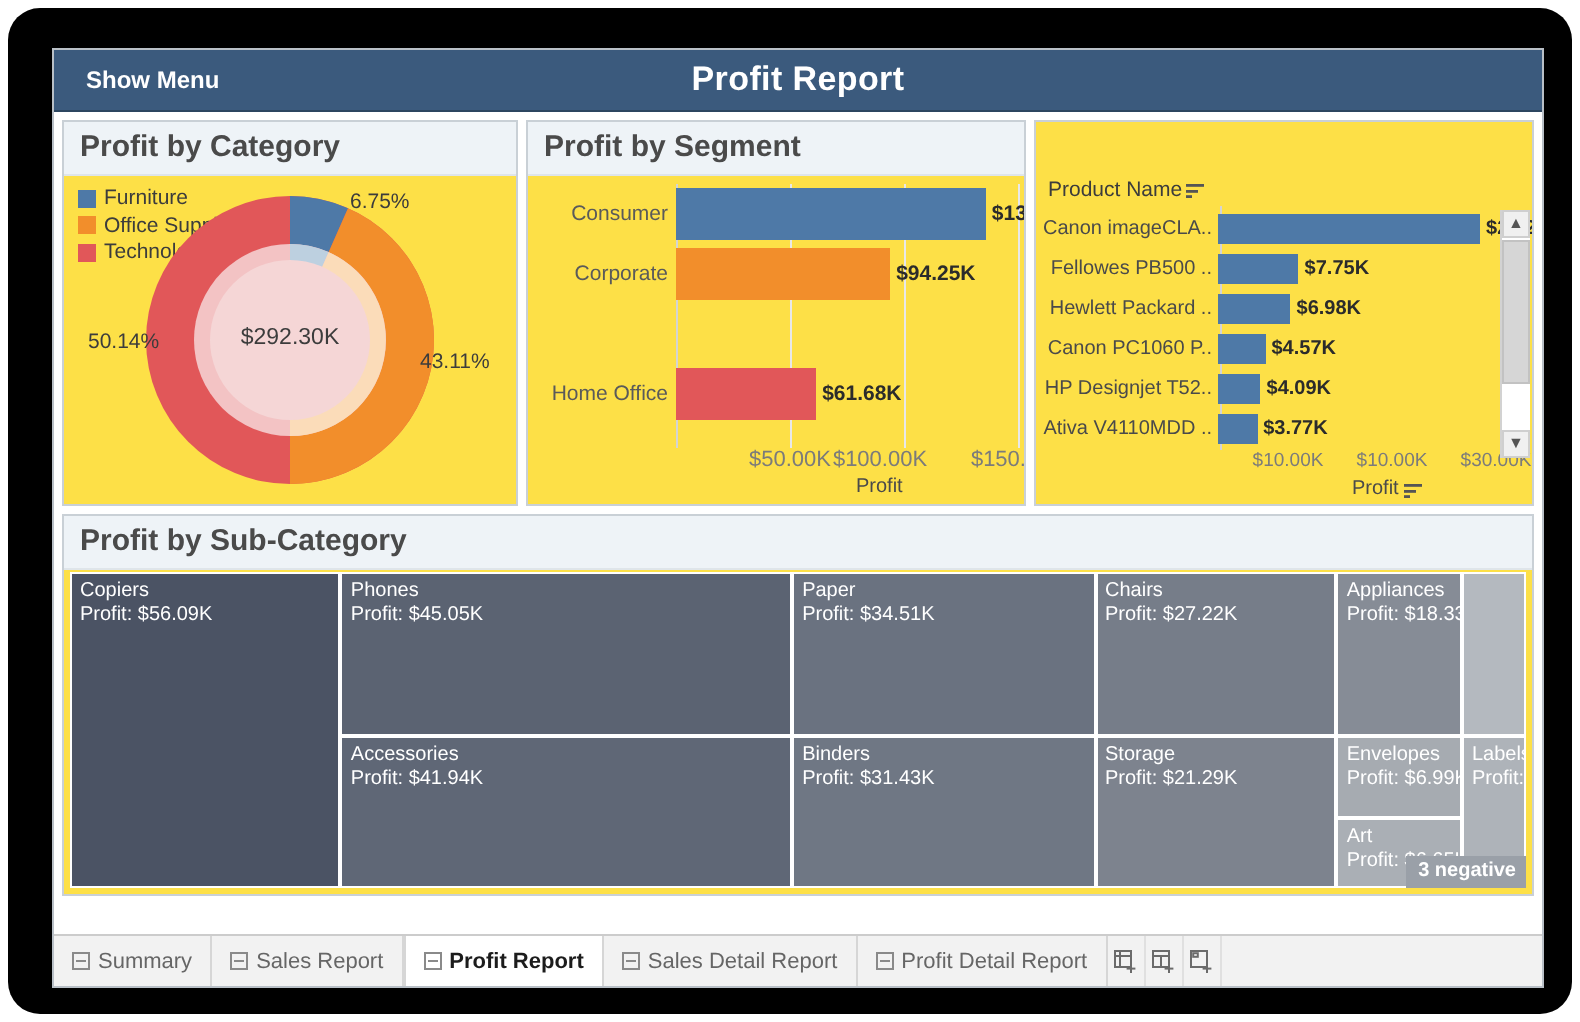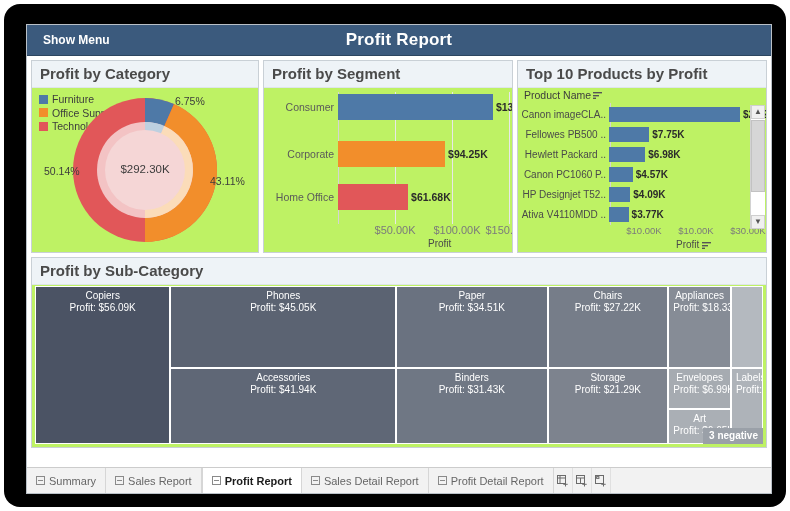--- a/index.html
+++ b/index.html
@@ -70,21 +70,21 @@
     padding: 4px;
     box-sizing: border-box;
   }
   .row-top {
     display: flex;
     gap: 4px;
     height: 193px;
   }
   .panel {
     border: 1px solid #c9d0d6;
-    background: #bef264;
+    background: #fde047;
     box-sizing: border-box;
     position: relative;
     overflow: hidden;
   }
   .panel-title {
     font-size: 15px;
     font-weight: bold;
     color: #4a4a4a;
     background: #eef3f7;
     padding: 4px 8px 5px 8px;
@@ -291,21 +291,20 @@
     left: 3px; top: 28px;
     right: 3px; bottom: 3px;
   }
   .tm-tile {
     position: absolute;
     box-sizing: border-box;
     border: 1px solid #ffffff;
     overflow: hidden;
     padding: 3px 4px;
     cursor: pointer;
-    text-align: center;
   }
   .tm-name {
     font-size: 10px;
     color: #ffffff;
     line-height: 12px;
     white-space: nowrap;
   }
   .tm-val {
     font-size: 10px;
     color: #ffffff;
@@ -443,42 +442,41 @@
             <div class="seg-axisline"></div>
             <div class="seg-gridline" style="left:131px"></div>
             <div class="seg-gridline" style="left:188px"></div>
             <div class="seg-gridline" style="left:245px"></div>
 
             <div class="seg-row" style="top:6px">
               <div class="seg-name">Consumer</div>
               <div class="seg-bar" id="segbar0" style="width: 154.916px; background: rgb(78, 121, 167);"></div>
               <div class="seg-val">$136.37K</div>
             </div>
-            <div class="seg-row" style="top:53px">
+            <div class="seg-row" style="top:36px">
               <div class="seg-name">Corporate</div>
               <div class="seg-bar" id="segbar1" style="width: 107.068px; background: rgb(242, 142, 43);"></div>
               <div class="seg-val">$94.25K</div>
             </div>
             <div class="seg-row" style="top:96px">
               <div class="seg-name">Home Office</div>
               <div class="seg-bar" id="segbar2" style="width: 70.0685px; background: rgb(225, 87, 89);"></div>
               <div class="seg-val">$61.68K</div>
             </div>
 
             <div class="seg-ticks">
               <div class="seg-tick" style="left:131px">$50.00K</div>
-              <div class="seg-tick" style="left:193px">$100.00K</div>
+              <div class="seg-tick" style="left:176px">$100.00K</div>
               <div class="seg-tick" style="left:245px">$150.00K</div>
             </div>
             <div class="axis-title" style="left:164px; top:150px">Profit</div>
           </div>
         </div>
 
         <div class="panel" id="panel-products">
-          <div class="panel-title">Top 10 Products by Profit</div>
 
           <div class="prod-header">
             <span>Product Name</span>
             <span class="sort-icon">
               <svg width="9" height="8" viewBox="0 0 9 8">
                 <rect x="0" y="1" width="9" height="1.4" fill="#555"></rect>
                 <rect x="0" y="4" width="6" height="1.4" fill="#555"></rect>
                 <rect x="0" y="6.6" width="3" height="1.4" fill="#555"></rect>
               </svg>
             </span>

